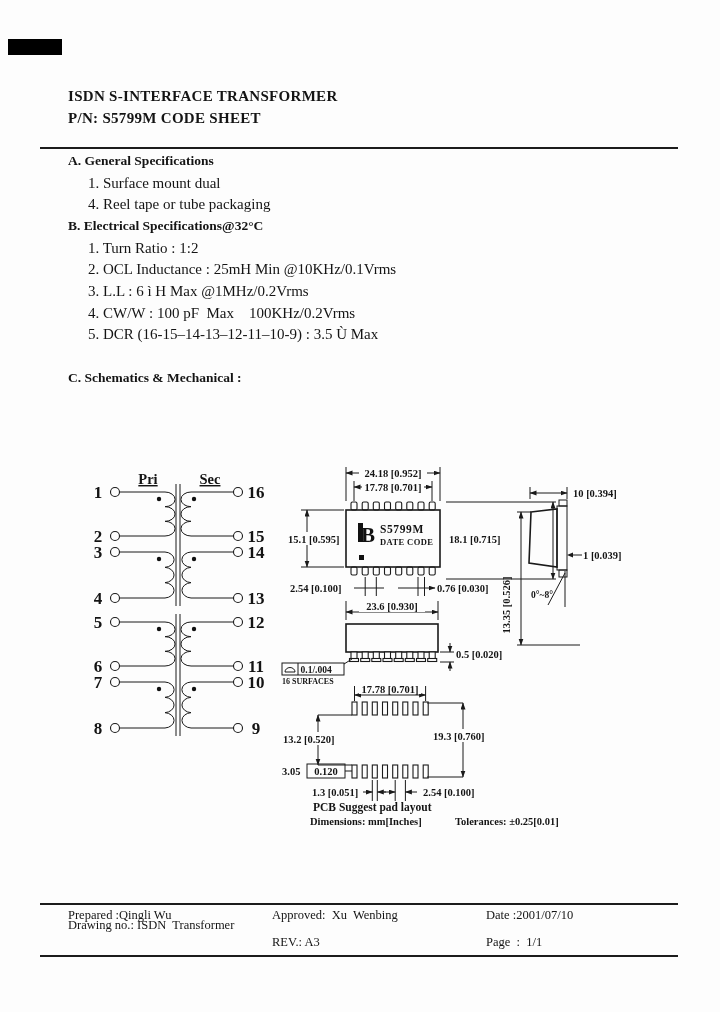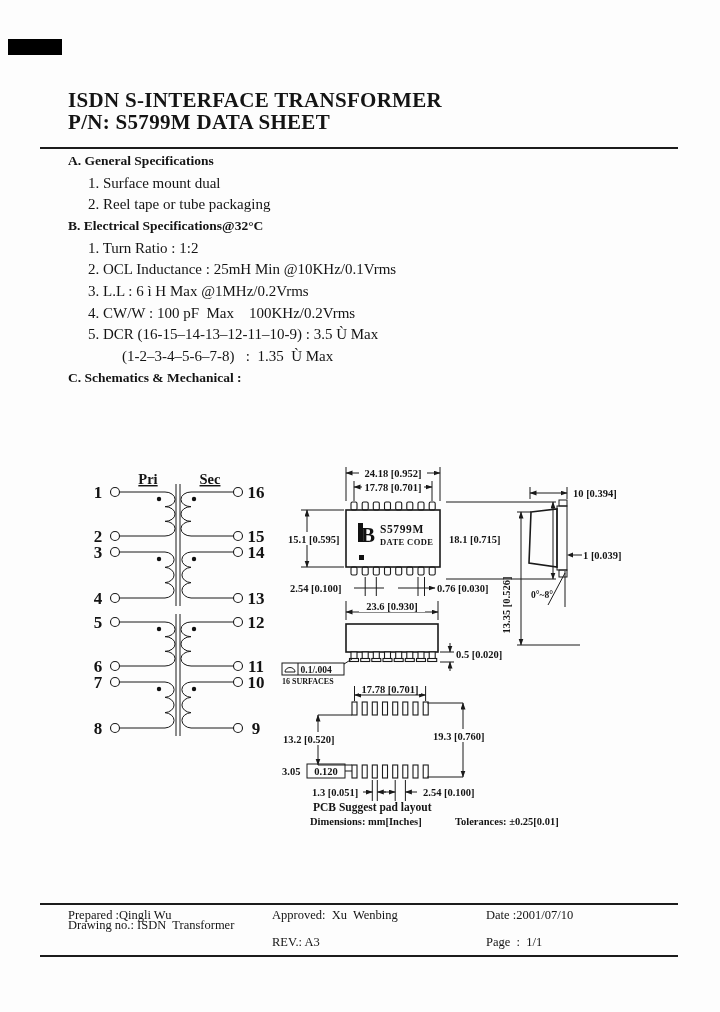--- a/index.html
+++ b/index.html
@@ -1,20 +1,20 @@
 <!DOCTYPE html>
 <html><head>
 <meta charset="utf-8">
 <style>
   html,body{margin:0;padding:0;background:#e8e8e8;}
   .page{position:relative;width:720px;height:1012px;background:#fdfdfd;
         font-family:"Liberation Serif",serif;color:#141414;overflow:hidden;margin:0 auto;}
   .abs{position:absolute;white-space:pre;}
   .b{font-weight:bold;}
-  .t15{font-size:21px;letter-spacing:.3px;}
+  .t15{font-size:15px;letter-spacing:.3px;}
   .t13h{font-size:13.5px;}
   .t13{font-size:15px;}
   .t12{font-size:12.5px;}
   .rule{position:absolute;left:40px;width:638px;height:2px;background:#1c1c1c;}
   .redact{position:absolute;background:#000;}
   svg{position:absolute;overflow:visible;}
   svg text{font-family:"Liberation Serif",serif;font-weight:bold;fill:#141414;}
   svg .ln{stroke:#1a1a1a;stroke-width:1;fill:none;}
   svg .ln2{stroke:#1a1a1a;stroke-width:1.6;fill:none;}
   svg .wh{fill:#fdfdfd;stroke:#1a1a1a;stroke-width:1.1;}
@@ -30,35 +30,34 @@
   .cap{font-size:11.5px;}
 </style>
 </head>
 <body>
 
 <div class="page">
 
   <div class="redact" style="left:8px;top:39px;width:54px;height:16px;"></div>
 
   <div class="abs b t15" style="left:68px;top:88px;">ISDN S-INTERFACE TRANSFORMER</div>
-  <div class="abs b t15" style="left:68px;top:110px;">P/N: S5799M DATA SHEET</div>
+  <div class="abs b t15" style="left:68px;top:110px;">P/N: S5799M CODE SHEET</div>
 
   <div class="rule" style="top:147px;"></div>
 
   <div class="abs b t13h" style="left:68px;top:153px;">A. General Specifications</div>
   <div class="abs t13" style="left:88px;top:175px;">1. Surface mount dual</div>
-  <div class="abs t13" style="left:88px;top:196px;">2. Reel tape or tube packaging</div>
+  <div class="abs t13" style="left:88px;top:196px;">4. Reel tape or tube packaging</div>
 
   <div class="abs b t13h" style="left:68px;top:218px;">B. Electrical Specifications@32°C</div>
   <div class="abs t13" style="left:88px;top:240px;">1. Turn Ratio : 1:2</div>
   <div class="abs t13" style="left:88px;top:261px;">2. OCL Inductance : 25mH Min @10KHz/0.1Vrms</div>
   <div class="abs t13" style="left:88px;top:283px;">3. L.L : 6 ì H Max @1MHz/0.2Vrms</div>
   <div class="abs t13" style="left:88px;top:305px;">4. CW/W : 100 pF  Max    100KHz/0.2Vrms</div>
   <div class="abs t13" style="left:88px;top:326px;text-align:center;">5. DCR (16-15–14-13–12-11–10-9) : 3.5 Ù Max</div>
-  <div class="abs t13" style="left:122px;top:348px;">(1-2–3-4–5-6–7-8)   :  1.35  Ù Max</div>
 
   <div class="abs b t13h" style="left:68px;top:370px;">C. Schematics &amp; Mechanical :</div>
 
   <svg style="left:86px;top:470px;" width="186" height="272" viewBox="0 0 186 272">
     <text class="ps" x="62" y="14" text-anchor="middle" text-decoration="underline">Pri</text>
     <text class="ps" x="124" y="14" text-anchor="middle" text-decoration="underline">Sec</text>
 
     <g>
       <path class="ln" stroke-width="1.3" d="M34,22 H79 a10,7.3 0 0 1 0,14.67 a10,7.3 0 0 1 0,14.67 a10,7.3 0 0 1 0,14.66 H34"></path>
       <path class="ln" stroke-width="1.3" d="M147.5,22 H105 a10,7.3 0 0 0 0,14.67 a10,7.3 0 0 0 0,14.67 a10,7.3 0 0 0 0,14.66 H147.5"></path>

